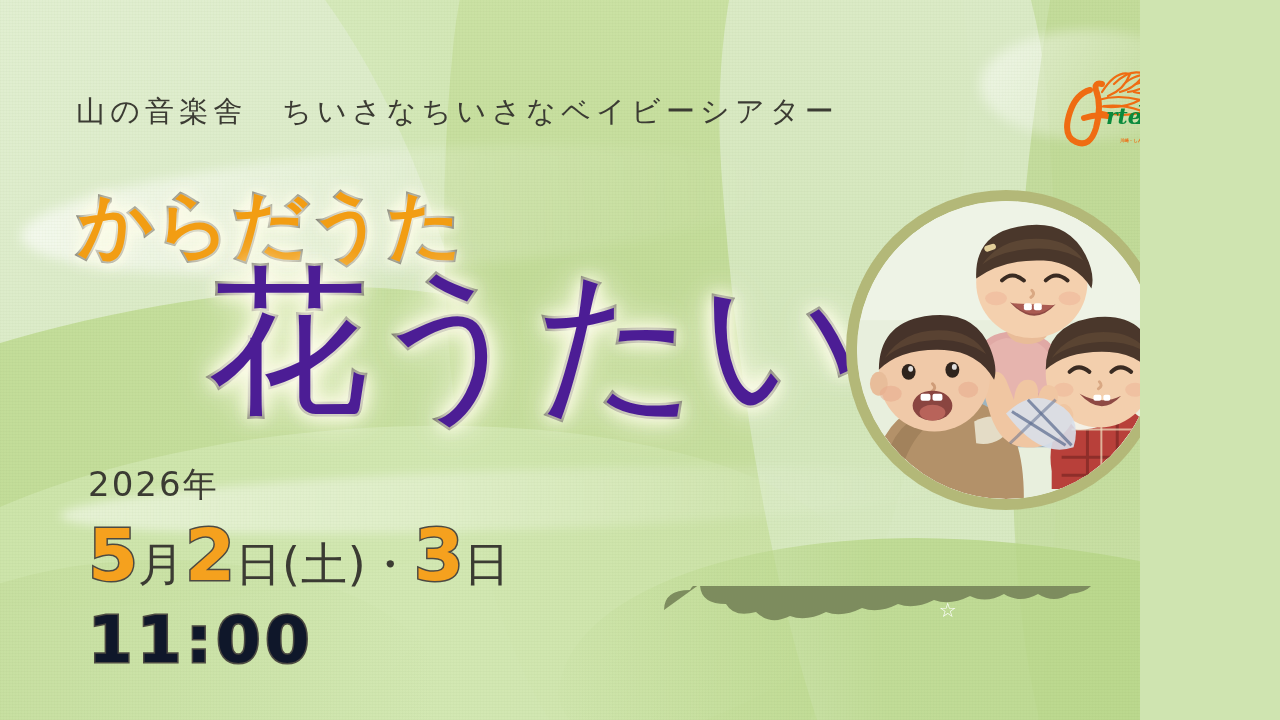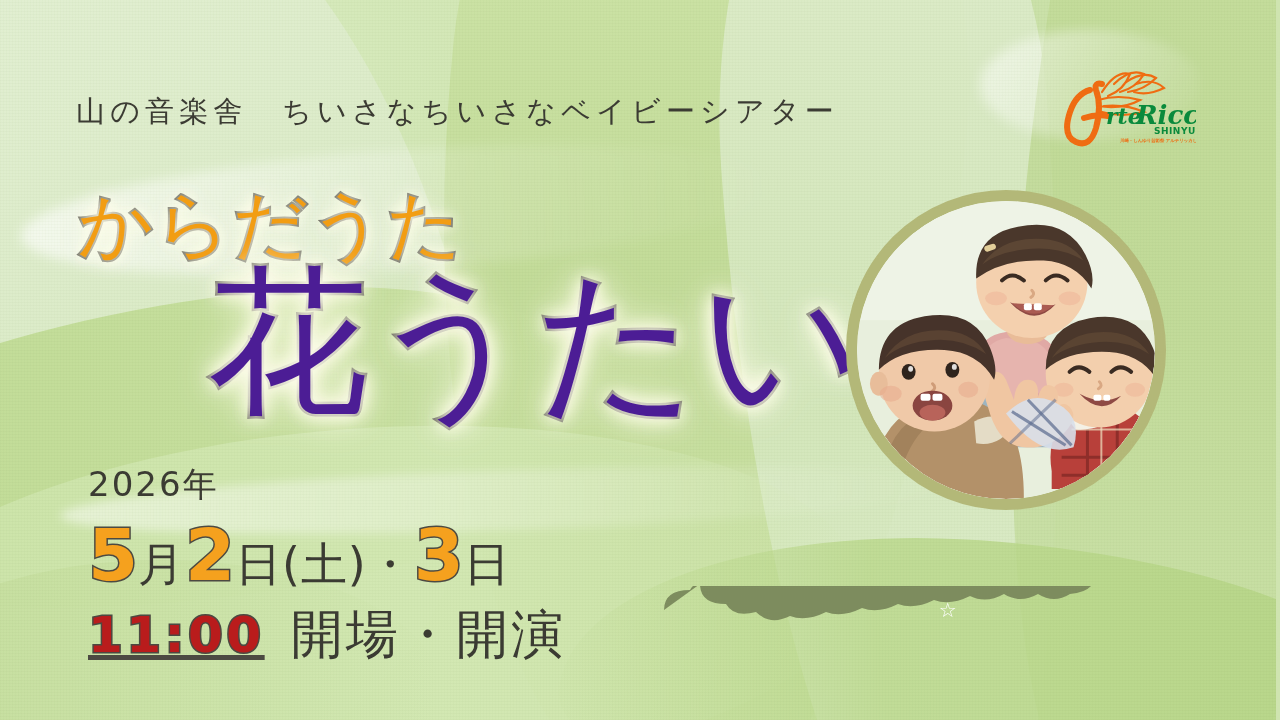--- a/index.html
+++ b/index.html
@@ -3,21 +3,21 @@
 <meta charset="utf-8">
 <title>からだうた 花うたい</title>
 <style>
   html,body{margin:0;padding:0;}
   body{
     width:1280px;height:720px;overflow:hidden;
     font-family:"DejaVu Sans","Liberation Sans",sans-serif;
     background:#cfe4b0;
   }
   #poster{
-    position:relative;width:1276px;height:720px;overflow:hidden;
+    position:relative;width:1140px;height:720px;overflow:hidden;
     background:#cde3ae;
   }
 
   
   .bg-layer{position:absolute;pointer-events:none;}
 
   .bg-base{
     left:0;top:0;width:1280px;height:720px;
     background:
       radial-gradient(ellipse 700px 420px at 20% 8%, #d8ebbe 0%, rgba(216,235,190,0) 70%),
@@ -101,21 +101,21 @@
   
   .subtitle{
     position:absolute;left:76px;top:92px;
     font-size:29px;letter-spacing:.18em;color:#3b3b33;
     font-family:"DejaVu Sans","Liberation Sans",sans-serif;
     font-weight:500;white-space:nowrap;
   }
 
   .title-small{
     position:absolute;left:78px;top:176px;
-    font-size:74px;font-weight:400;letter-spacing:.02em;
+    font-size:74px;font-weight:700;letter-spacing:.02em;
     color:#f29d13;
     -webkit-text-stroke:4px #4c4a42;
     paint-order:stroke fill;
     text-shadow:
       0 0 14px #fdfcea, 0 0 14px #fdfcea, 0 0 22px #fdfcea,
       0 0 30px rgba(255,255,230,.9);
     white-space:nowrap;
   }
 
   .title-main{
@@ -144,23 +144,23 @@
   .num{
     font-size:72px;font-weight:700;color:#f5a11e;
     -webkit-text-stroke:3px #4c4a42;paint-order:stroke fill;
     line-height:1.05;
   }
   .kanji{
     font-size:46px;color:#3b3b33;font-weight:500;line-height:1.05;
     letter-spacing:.02em;
   }
   .timenum{
-    font-size:50px;font-weight:700;color:#b91c1c;
+    font-size:64px;font-weight:700;color:#0f172a;
     -webkit-text-stroke:3px #4c4a42;paint-order:stroke fill;
-    letter-spacing:.07em;line-height:1;text-decoration:underline;
+    letter-spacing:.07em;line-height:1;
   }
   .time-kanji{
     font-size:52px;color:#3b3b33;font-weight:500;letter-spacing:.06em;
     margin-left:26px;line-height:1;
   }
 
   
   .photo-wrap{
     position:absolute;left:846px;top:190px;width:320px;height:320px;
     border-radius:50%;
@@ -220,21 +220,20 @@
       <span class="kanji">月</span>
       <span class="num">2</span>
       <span class="kanji">日</span>
       <span class="kanji">(土)</span>
       <span class="kanji">・</span>
       <span class="num">3</span>
       <span class="kanji">日</span>
     </div>
     <div class="time-line">
       <span class="timenum">11:00</span>
-      <span class="time-kanji">開場・開演</span>
     </div>
   </div>
 
   <div class="photo-wrap">
     <div class="photo">
       <svg viewBox="0 0 300 300" xmlns="http://www.w3.org/2000/svg" aria-hidden="true">
         <defs>
           <clipPath id="circClip">
               <circle cx="150" cy="150" r="150"></circle>
             </clipPath>

